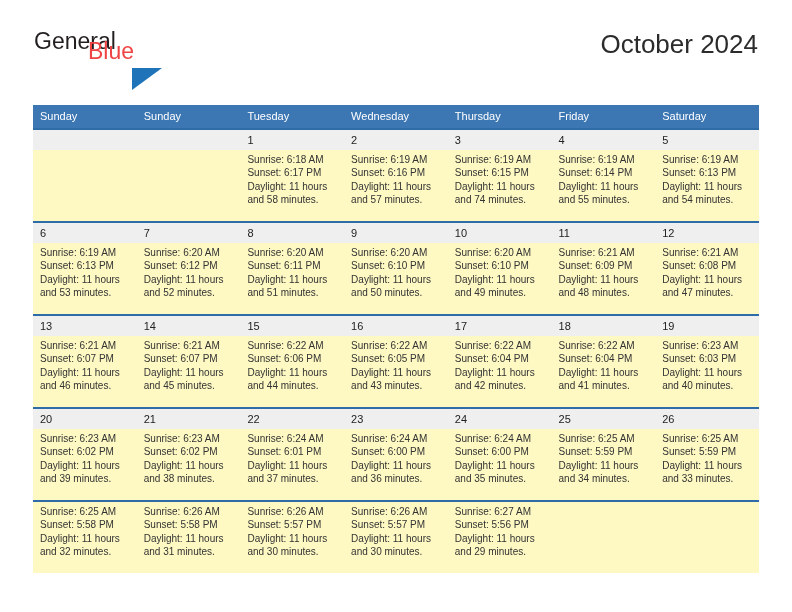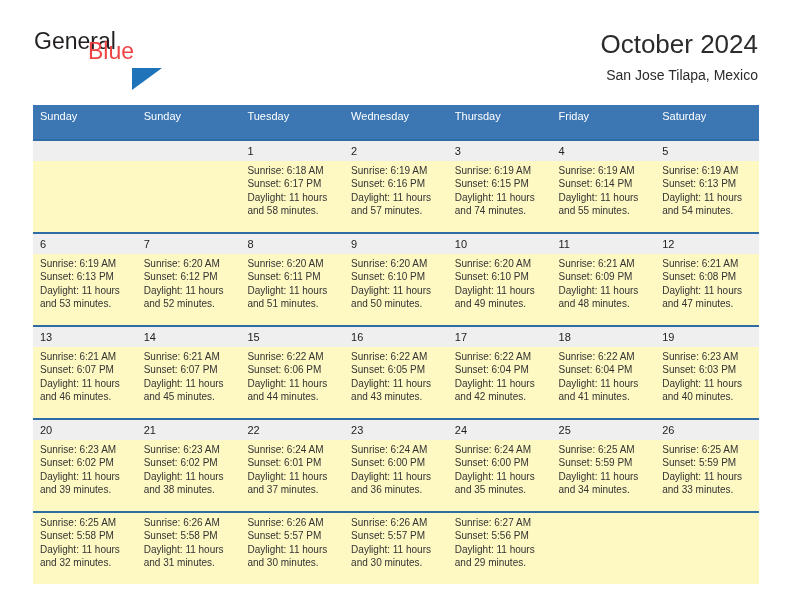--- a/index.html
+++ b/index.html
@@ -93,21 +93,21 @@
     border-collapse: collapse;
     table-layout: fixed;
   }
   .calendar col { width: 103.71px; }
   thead th {
     background: #3c77b4;
     color: #ffffff;
     font-size: 11px;
     font-weight: normal;
     text-align: left;
-    padding: 5px 0 16px 7px;
+    padding: 5px 0 5px 7px;
     height: 13px;
     line-height: 13px;
   }
   .week-sep td {
     height: 2px;
     padding: 0;
     border: none;
     background: #ffffff;
   }
   .week-sep.blue td {
@@ -142,21 +142,20 @@
   <div class="header">
 
     <div class="brand">
       <span class="brand-general">General</span>
       <span class="brand-triangle"></span>
       <span class="brand-blue">Blue</span>
     </div>
 
     <div class="title-block">
       <div class="cal-title">October 2024</div>
-      <div class="cal-subtitle">San Jose Tilapa, Mexico</div>
     </div>
 
   </div>
 
   <table class="calendar">
     <colgroup>
       <col>
         <col>
         <col>
         <col>

